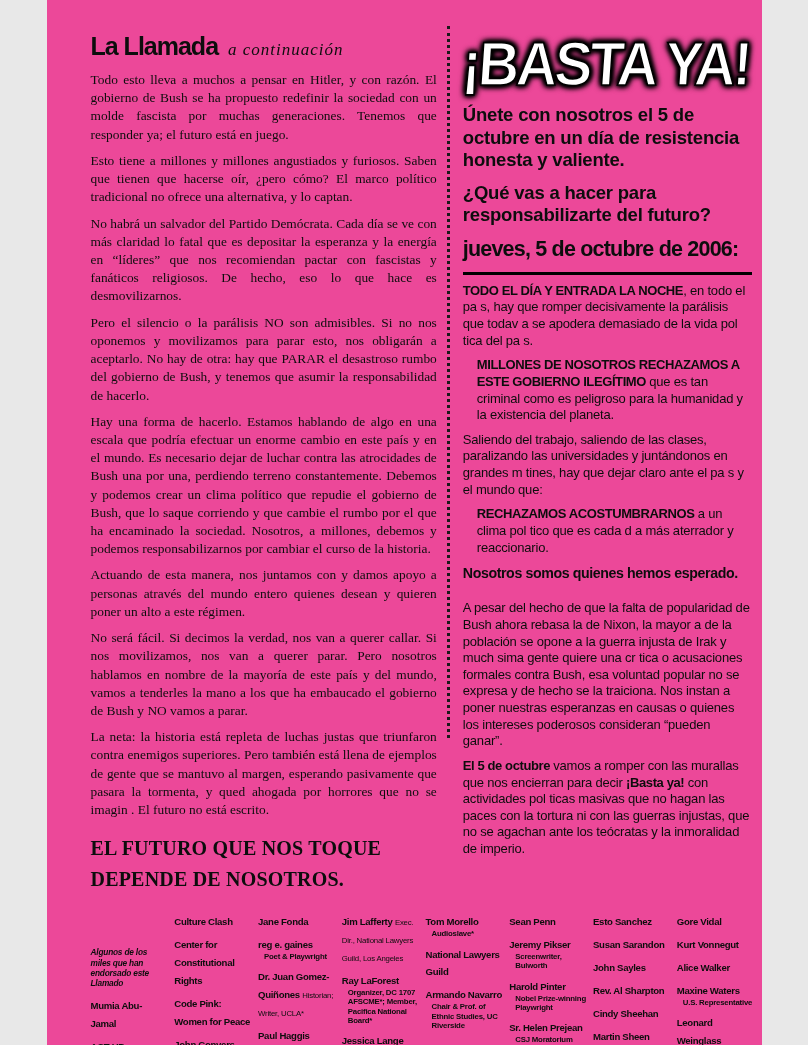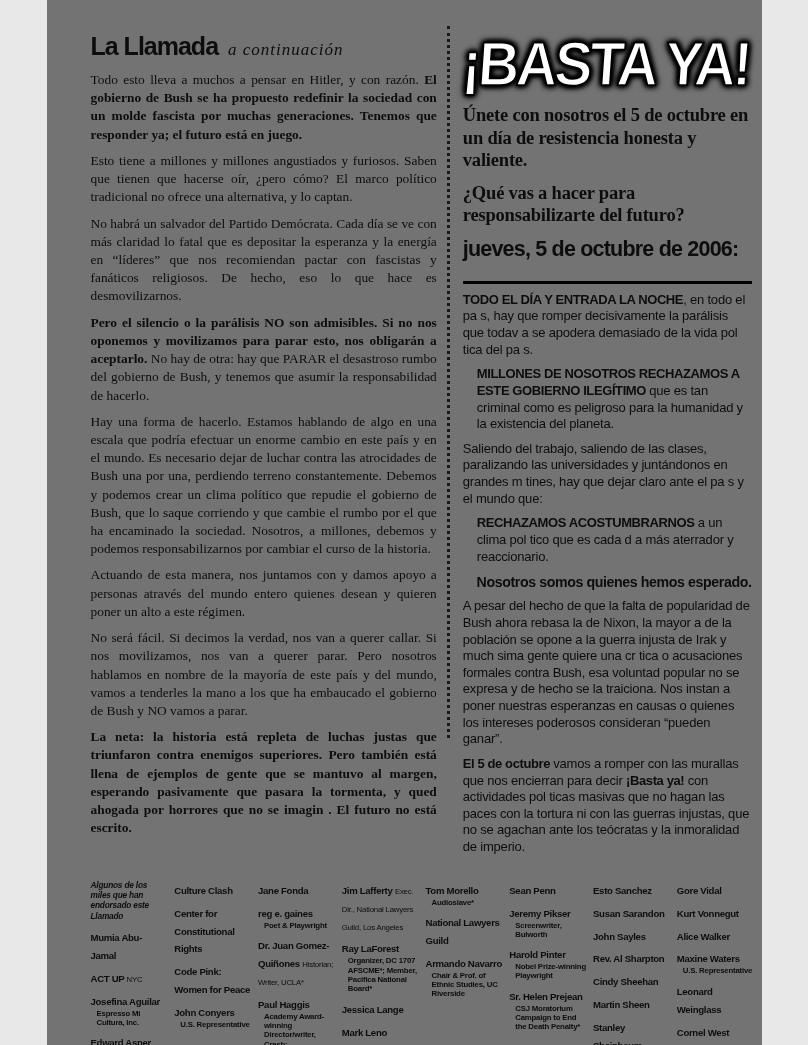--- a/index.html
+++ b/index.html
@@ -1,19 +1,19 @@
 <!DOCTYPE html>
 <html><head>
 <meta charset="utf-8">
 <style>
   html,body{margin:0;padding:0;background:#e8e8e8;}
   .page{
     position:relative;
     width:715px;height:1045px;
-    background:#737373;
+    background:#ec4899;
     color:#0d0d0d;
     margin:0 auto;
     overflow:hidden;
     font-family:"Liberation Serif", serif;
   }
   .main{
     display:flex;
     padding:26px 10px 0 44px;
     box-sizing:border-box;
   }
@@ -25,21 +25,21 @@
     font-weight:bold;font-size:25px;letter-spacing:-1px;
   }
   .title-suffix{
     font-family:"Liberation Serif", serif;
     font-style:italic;font-size:17px;letter-spacing:1px;margin-left:6px;
   }
   .lp{
     font-size:13.4px;line-height:1.36;text-align:justify;
     margin:0 0 8px 0;
   }
-  .lp .b{font-weight:bold;}
+  .lp .b{font-weight:normal;}
   .closing{
     font-family:"Liberation Serif", serif;
     font-weight:bold;font-size:20px;line-height:1.55;
     margin-top:14px;letter-spacing:0.2px;
   }
   
   .divider{
     width:0;border-left:3px dotted #1a1a1a;
     height:712px;align-self:flex-start;
   }
@@ -49,49 +49,49 @@
     font-family:"Liberation Sans", sans-serif;
     font-weight:bold;font-size:57px;letter-spacing:-3px;
     color:#ffffff;white-space:nowrap;
     transform:skewX(-4deg) scaleY(1.08);transform-origin:left top;
     -webkit-text-stroke:1.5px #000;
     text-shadow:0 0 8px #000,0 0 3px #000,2px 2px 5px #000,
       -2px -2px 5px #000,2px -2px 5px #000,-2px 2px 5px #000;
     margin:2px 0 10px 2px;
   }
   .intro1,.intro2{
-    font-family:Liberation Serif, serif;
+    font-family:Liberation Sans, sans-serif;
     font-weight:bold;font-size:18.5px;line-height:1.22;
     margin:0 0 10px 0;letter-spacing:-0.2px;
   }
   .date-heading{
     font-family:"Liberation Sans", sans-serif;
     font-weight:bold;font-size:21.5px;letter-spacing:-0.8px;
-    border-bottom:3px solid #000;padding-bottom:19px;margin-bottom:8px;
+    border-bottom:3px solid #000;padding-bottom:10px;margin-bottom:8px;
   }
   .rp{
     font-family:"Liberation Sans", sans-serif;
     font-size:13px;line-height:1.28;margin:0 0 8px 0;
     letter-spacing:-0.2px;
   }
   .rp .lead{
     font-weight:bold;letter-spacing:-0.4px;
   }
   .rp.bullet{margin-left:14px;}
-  .rp.boldline{font-weight:bold;font-size:14.2px;letter-spacing:-0.4px;margin-bottom:7px;text-align:right;}
+  .rp.boldline{font-weight:bold;font-size:14.2px;letter-spacing:-0.4px;margin-bottom:18px;}
   
   .signatories{
     display:flex;gap:7px;
     padding:16px 8px 0 44px;box-sizing:border-box;
     font-family:"Liberation Sans", sans-serif;
   }
   .sig-col{flex:1;min-width:0;}
   .sig-note{
     font-style:italic;font-size:8.3px;font-weight:bold;
-    line-height:1.25;margin-bottom:6px;letter-spacing:-0.2px;
+    line-height:1.25;margin-bottom:6px;letter-spacing:-0.2px;margin-top:36px;
   }
   .sig-entry{margin-bottom:5px;line-height:1.12;}
   .sig-name{
     font-weight:bold;font-size:9.6px;letter-spacing:-0.3px;
   }
   .sig-inline{
     font-weight:normal;font-size:7.8px;letter-spacing:-0.2px;
   }
   .sig-aff{
     font-weight:bold;font-size:7.8px;line-height:1.2;
@@ -112,20 +112,24 @@
       <div id="left-paragraphs">
           <p class="lp"><span>Todo esto lleva a muchos a pensar en Hitler, y con razón. </span><span class="b">El gobierno de Bush se ha propuesto redefinir la sociedad con un molde fascista por muchas generaciones. Tenemos que responder ya; el futuro está en juego.</span></p>
           <p class="lp"><span>Esto tiene a millones y millones angustiados y furiosos. Saben que tienen que hacerse oír, ¿pero cómo? El marco político tradicional no ofrece una alternativa, y lo captan.</span></p>
           <p class="lp"><span>No habrá un salvador del Partido Demócrata. Cada día se ve con más claridad lo fatal que es depositar la esperanza y la energía en “líderes” que nos recomiendan pactar con fascistas y fanáticos religiosos. De hecho, eso lo que hace es desmovilizarnos.</span></p>
           <p class="lp"><span class="b">Pero el silencio o la parálisis NO son admisibles. Si no nos oponemos y movilizamos para parar esto, nos obligarán a aceptarlo.</span><span> No hay de otra: hay que PARAR el desastroso rumbo del gobierno de Bush, y tenemos que asumir la responsabilidad de hacerlo.</span></p>
           <p class="lp"><span>Hay una forma de hacerlo. Estamos hablando de algo en una escala que podría efectuar un enorme cambio en este país y en el mundo. Es necesario dejar de luchar contra las atrocidades de Bush una por una, perdiendo terreno constantemente. Debemos y podemos crear un clima político que repudie el gobierno de Bush, que lo saque corriendo y que cambie el rumbo por el que ha encaminado la sociedad. Nosotros, a millones, debemos y podemos responsabilizarnos por cambiar el curso de la historia.</span></p>
           <p class="lp"><span>Actuando de esta manera, nos juntamos con y damos apoyo a personas através del mundo entero quienes desean y quieren poner un alto a este régimen.</span></p>
           <p class="lp"><span>No será fácil. Si decimos la verdad, nos van a querer callar. Si nos movilizamos, nos van a querer parar. Pero nosotros hablamos en nombre de la mayoría de este país y del mundo, vamos a tenderles la mano a los que ha embaucado el gobierno de Bush y NO vamos a parar.</span></p>
           <p class="lp"><span class="b">La neta: la historia está repleta de luchas justas que triunfaron contra enemigos superiores. Pero también está llena de ejemplos de gente que se mantuvo al margen, esperando pasivamente que pasara la tormenta, y qued  ahogada por horrores que no se imagin . El futuro no está escrito.</span></p>
         </div>
+      <div class="closing">
+        <div>EL FUTURO QUE NOS TOQUE</div>
+        <div>DEPENDE DE NOSOTROS.</div>
+      </div>
     </div>
 
     <div class="divider"></div>
 
     <div class="col-right">
       <div class="banner">¡BASTA YA!</div>
       <div class="intro1">Únete con nosotros el 5 de octubre en un día de resistencia honesta y valiente.</div>
       <div class="intro2">¿Qué vas a hacer para responsabilizarte del futuro?</div>
       <div class="date-heading">jueves, 5 de octubre de 2006:</div>
       <div id="right-paragraphs">

